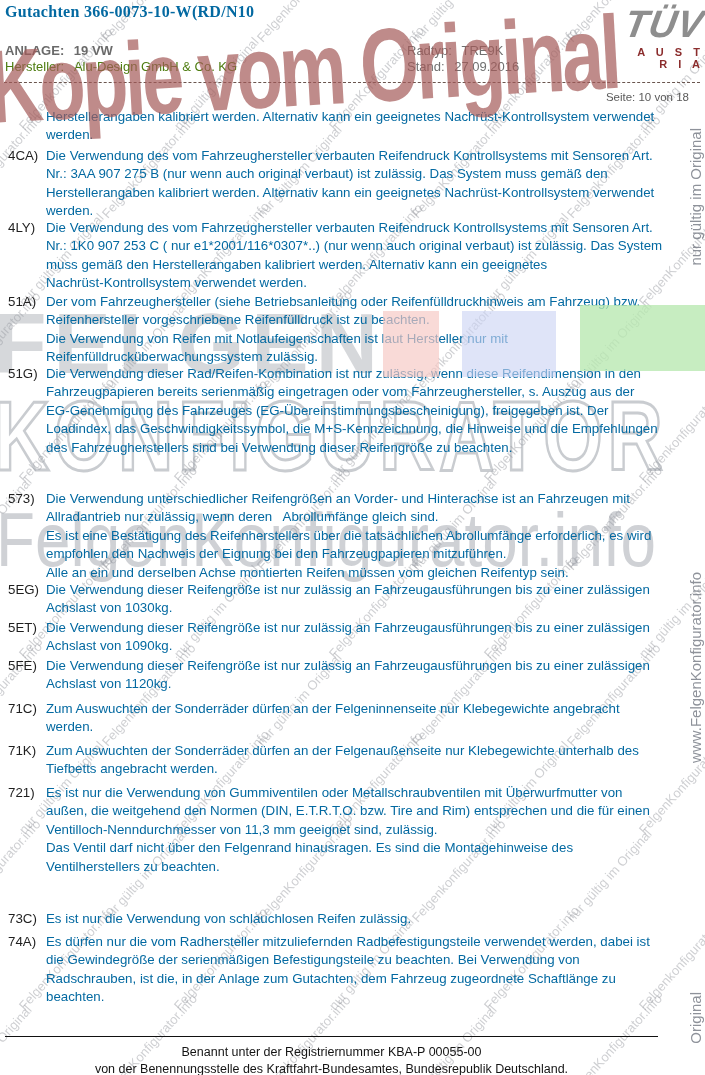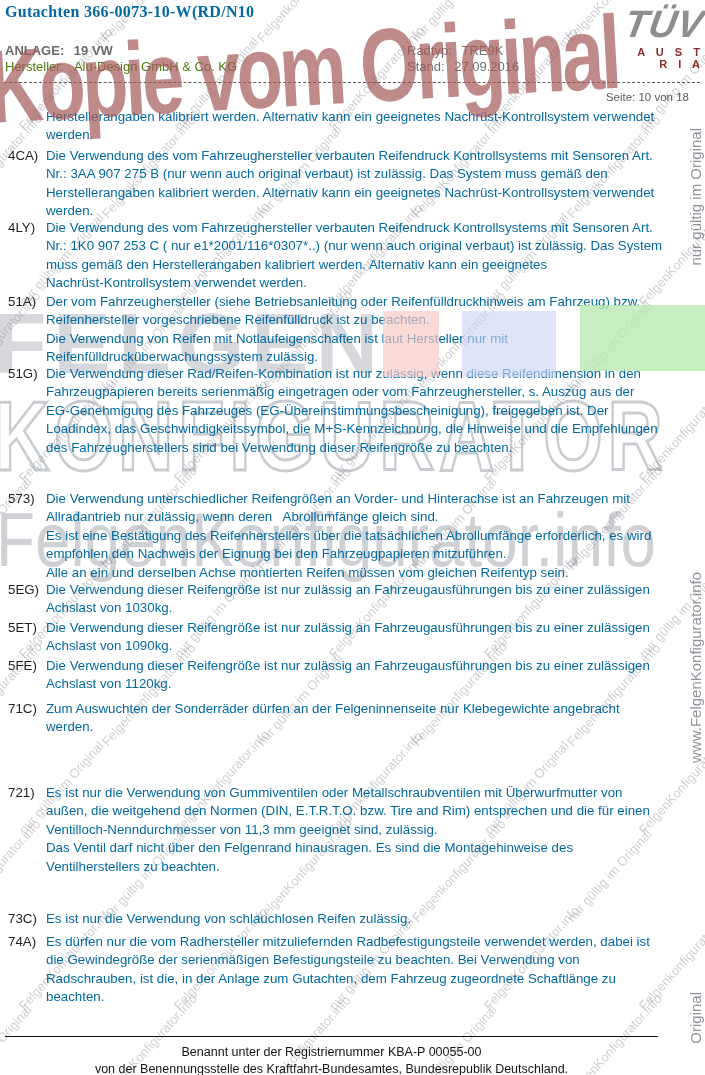--- a/index.html
+++ b/index.html
@@ -260,20 +260,25 @@
   <div class="sec" style="top:657px">
     <div class="sec-id">5FE)</div>
     <div class="sec-text">Die Verwendung dieser Reifengröße ist nur zulässig an Fahrzeugausführungen bis zu einer zulässigen
 Achslast von 1120kg.</div>
   </div>
   <div class="sec" style="top:700px">
     <div class="sec-id">71C)</div>
     <div class="sec-text">Zum Auswuchten der Sonderräder dürfen an der Felgeninnenseite nur Klebegewichte angebracht
 werden.</div>
   </div>
+  <div class="sec" style="top:742px">
+    <div class="sec-id">71K)</div>
+    <div class="sec-text">Zum Auswuchten der Sonderräder dürfen an der Felgenaußenseite nur Klebegewichte unterhalb des
+Tiefbetts angebracht werden.</div>
+  </div>
   <div class="sec" style="top:784px">
     <div class="sec-id">721)</div>
     <div class="sec-text">Es ist nur die Verwendung von Gummiventilen oder Metallschraubventilen mit Überwurfmutter von
 außen, die weitgehend den Normen (DIN, E.T.R.T.O. bzw. Tire and Rim) entsprechen und die für einen
 Ventilloch-Nenndurchmesser von 11,3 mm geeignet sind, zulässig.
 Das Ventil darf nicht über den Felgenrand hinausragen. Es sind die Montagehinweise des
 Ventilherstellers zu beachten.</div>
   </div>
   <div class="sec" style="top:910px">
     <div class="sec-id">73C)</div>

